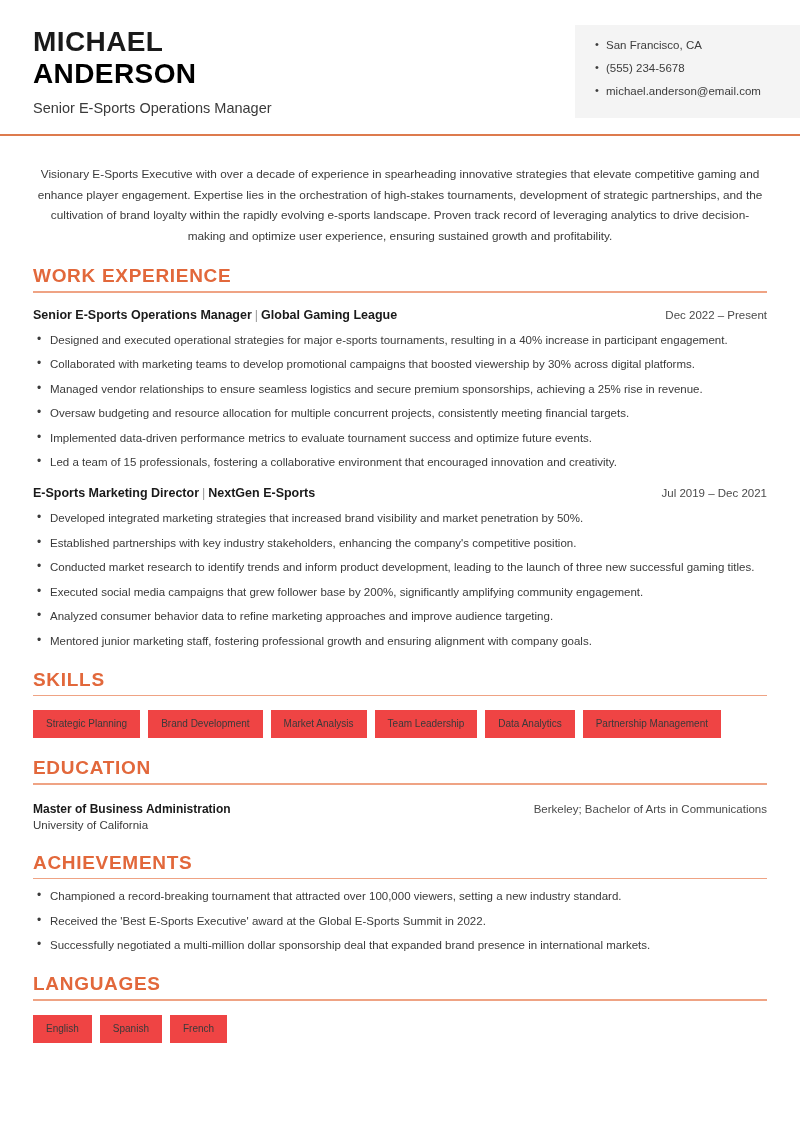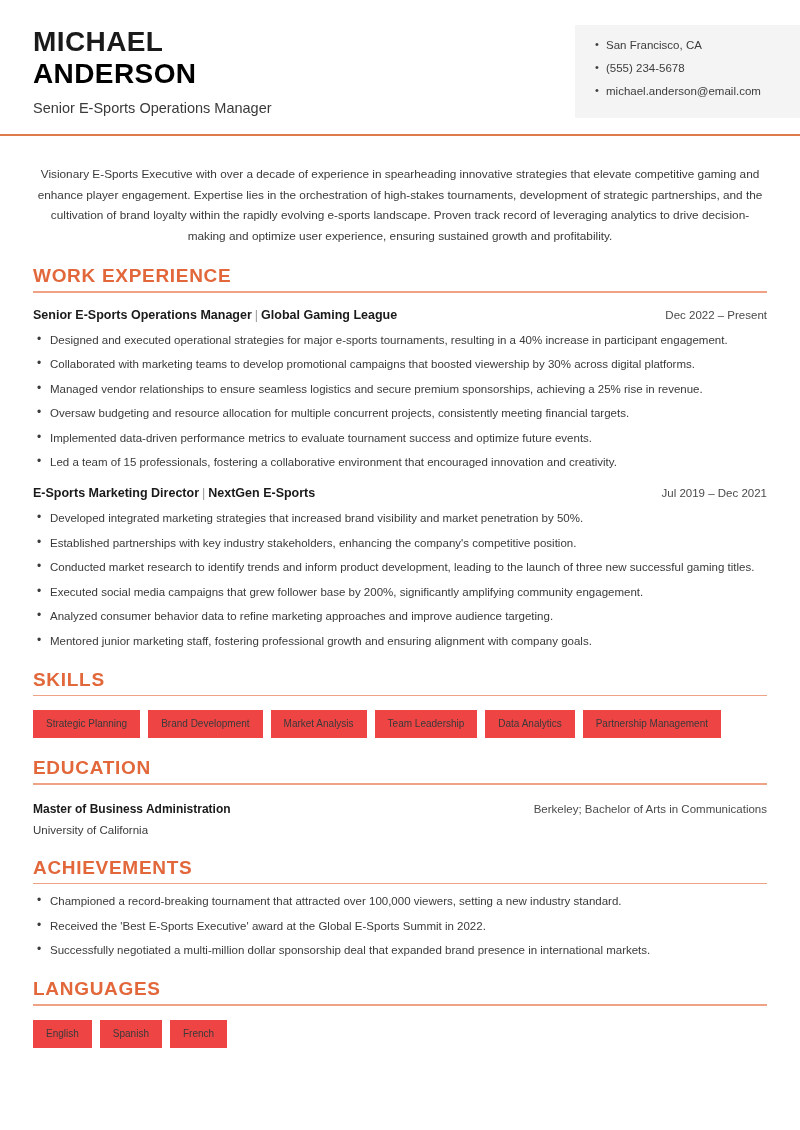--- a/index.html
+++ b/index.html
@@ -221,21 +221,20 @@
     color: #4a4a4a;
     line-height: 16px;
     white-space: nowrap;
     padding-left: 14px;
   }
 
   .edu-school {
     font-size: 11.5px;
     color: #3a3a3a;
     line-height: 16px;
-    margin-top: 5px;
   }
 
   .bullets-tight {
     margin-top: 13px;
   }
 </style>
 </head>
 <body>
 
 <div class="page">

